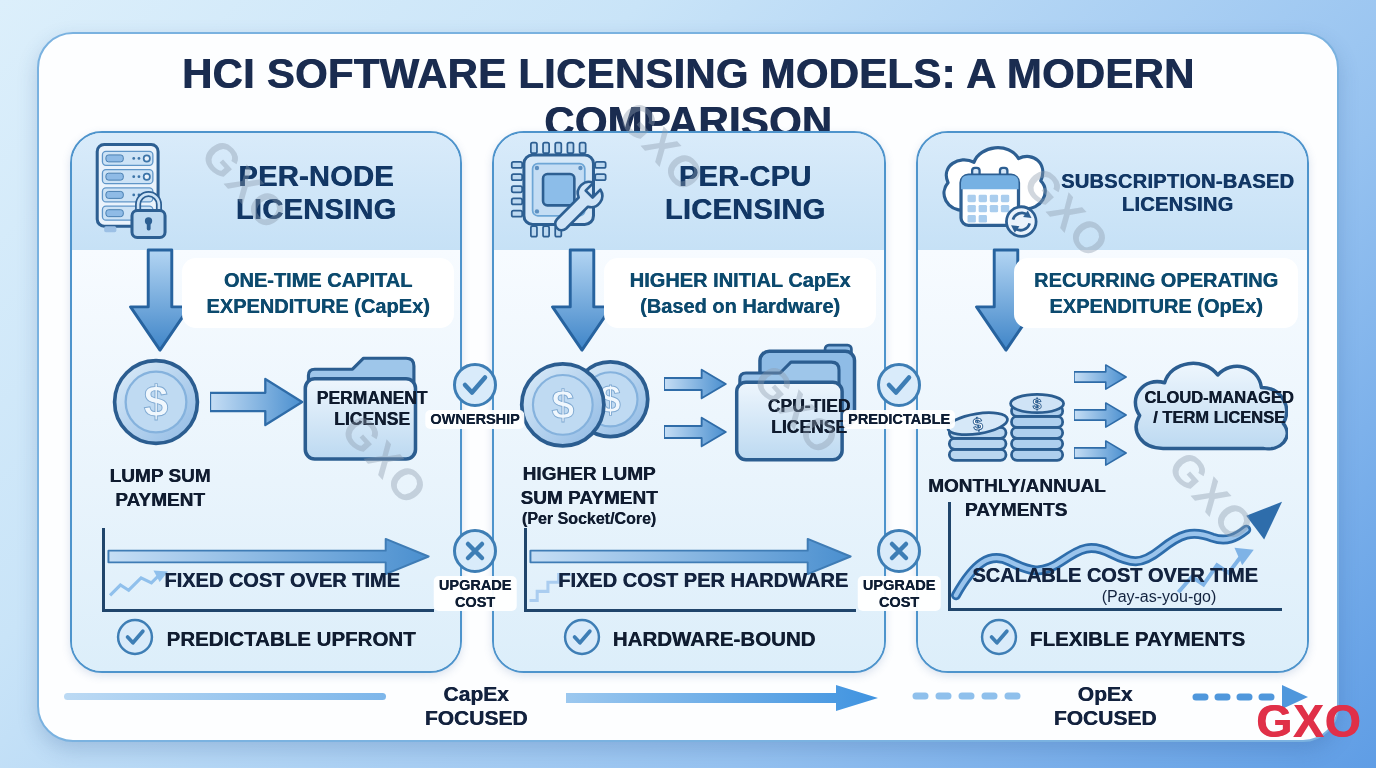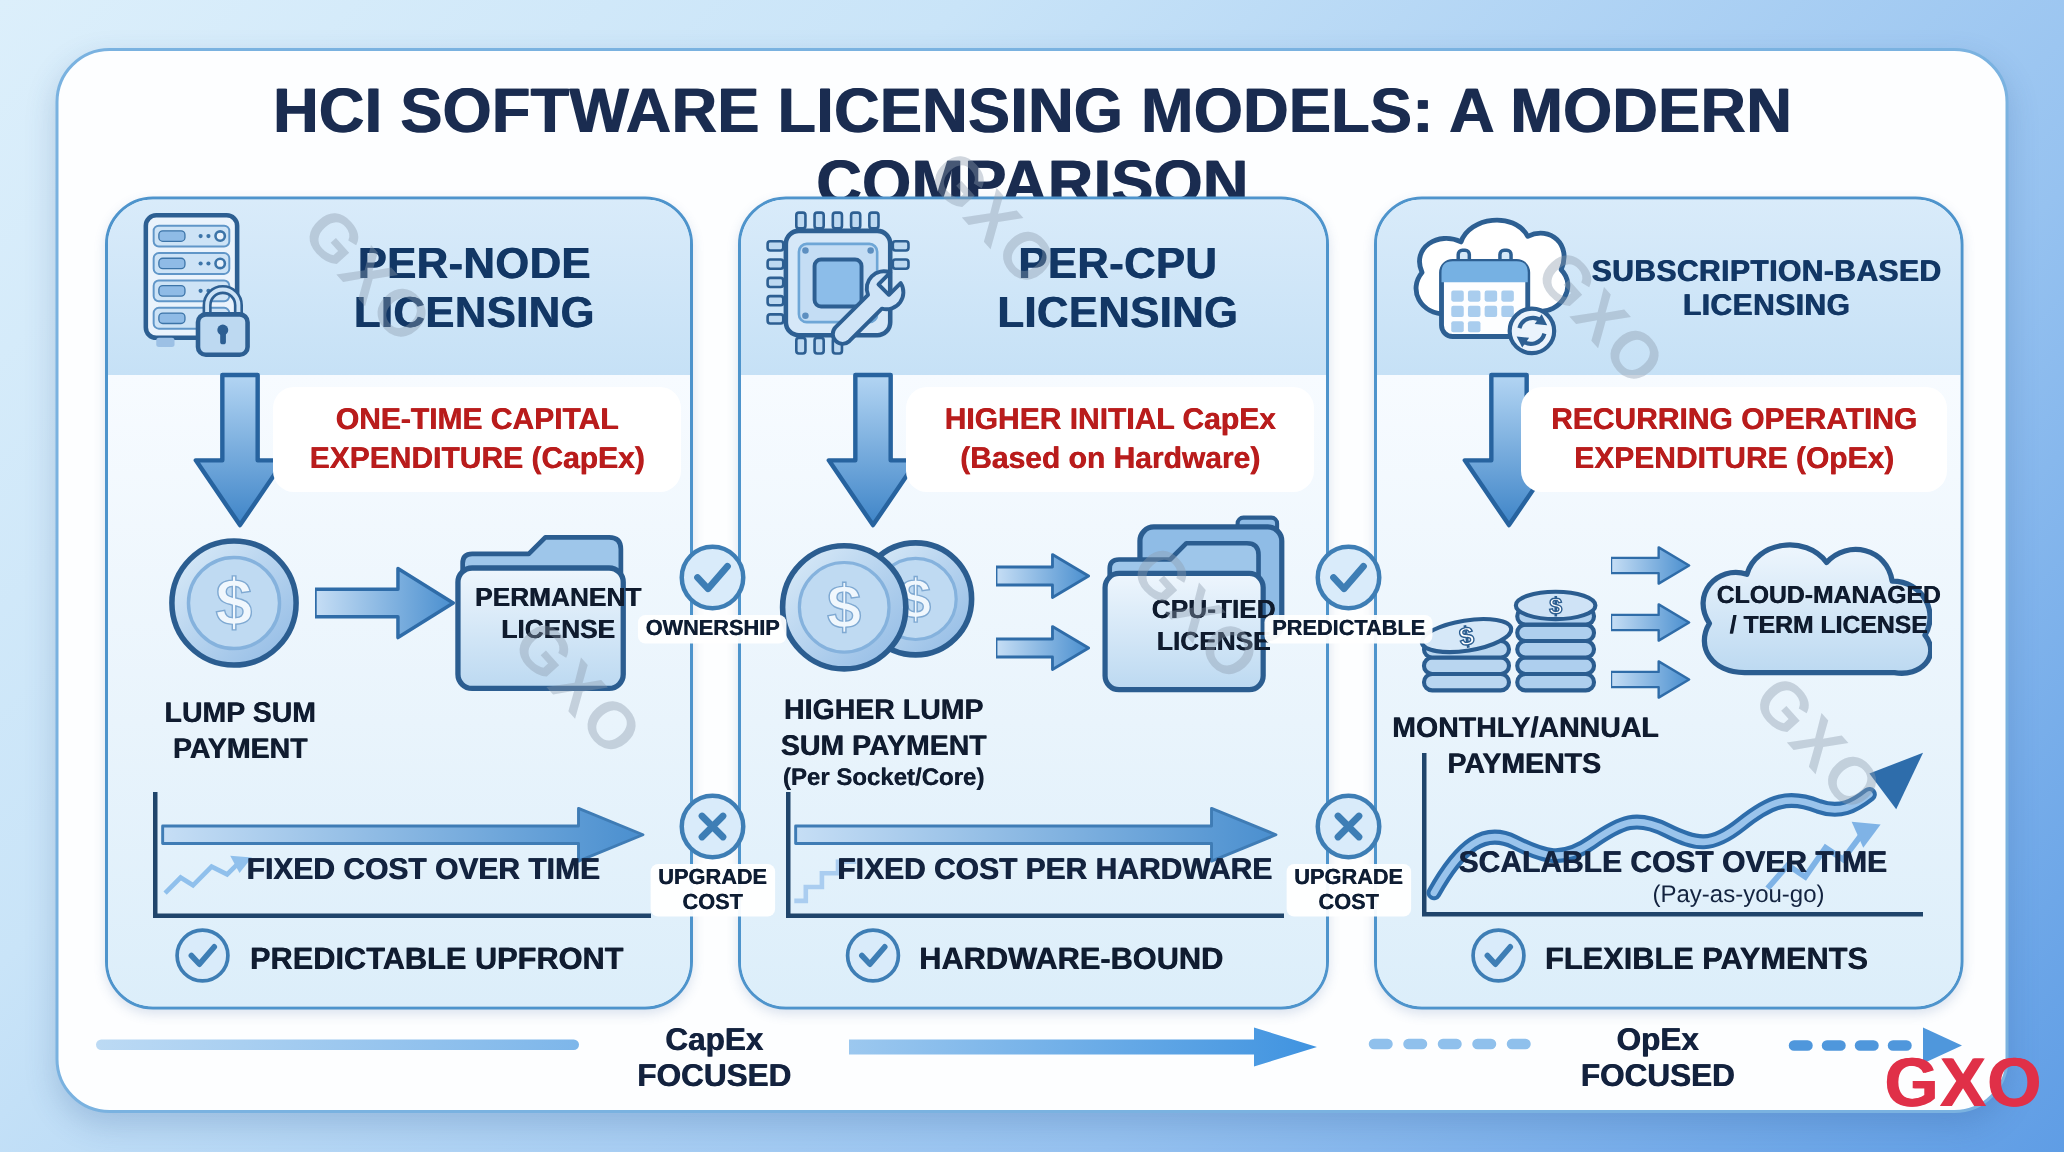--- a/index.html
+++ b/index.html
@@ -14,21 +14,21 @@
     border-radius:32px;overflow:hidden;background:#e7f3fb;box-shadow:0 3px 8px rgba(60,100,160,.18);}
   .col1{left:70px}.col2{left:492px;width:390px}.col3{left:916px;width:389px}
   .col-header{height:117px;background:linear-gradient(180deg,#d9ebfa,#c6e1f6);display:flex;
     align-items:center;gap:8px;padding:4px 12px 2px 16px;box-sizing:border-box;}
   .col-title{flex:1;text-align:center;font-size:29px;font-weight:700;color:#123765;line-height:1.12;
     white-space:pre-line;letter-spacing:.3px;text-shadow:.6px 0 0;}
   .col3 .col-title{font-size:20px;}
   .col-body{position:relative;height:421px;background:linear-gradient(180deg,#f7fbff 0%,#e9f4fc 55%,#dceefa 100%);}
   .down-arrow{position:absolute;left:52px;top:-2px;}
   .exp-box{position:absolute;left:110px;top:8px;width:264px;background:#fff;border-radius:14px;
-    padding:9px 4px;text-align:center;font-size:20px;font-weight:700;color:#b91c1c;line-height:1.3;
+    padding:9px 4px;text-align:center;font-size:20px;font-weight:700;color:#0c4a6e;line-height:1.3;
     white-space:pre-line;text-shadow:.4px 0 0;}
   .col3 .exp-box{left:96px;width:276px;}
   .pay-caption{position:absolute;font-size:19px;font-weight:700;color:#101c30;line-height:1.25;
     white-space:pre-line;text-align:center;text-shadow:.4px 0 0;}
   .sub-caption{position:absolute;font-size:16px;font-weight:700;color:#101c30;text-align:center;text-shadow:.3px 0 0;}
   .license-label{position:absolute;text-align:center;font-size:17.5px;font-weight:700;color:#0f1b2e;
     line-height:1.2;white-space:pre-line;text-shadow:.4px 0 0;margin-left:12px;}
   .axis-v{position:absolute;width:3px;background:#20456b;}
   .axis-h{position:absolute;height:3px;background:#20456b;}
   .chart-label{position:absolute;text-align:center;font-size:20px;font-weight:700;color:#13233f;

